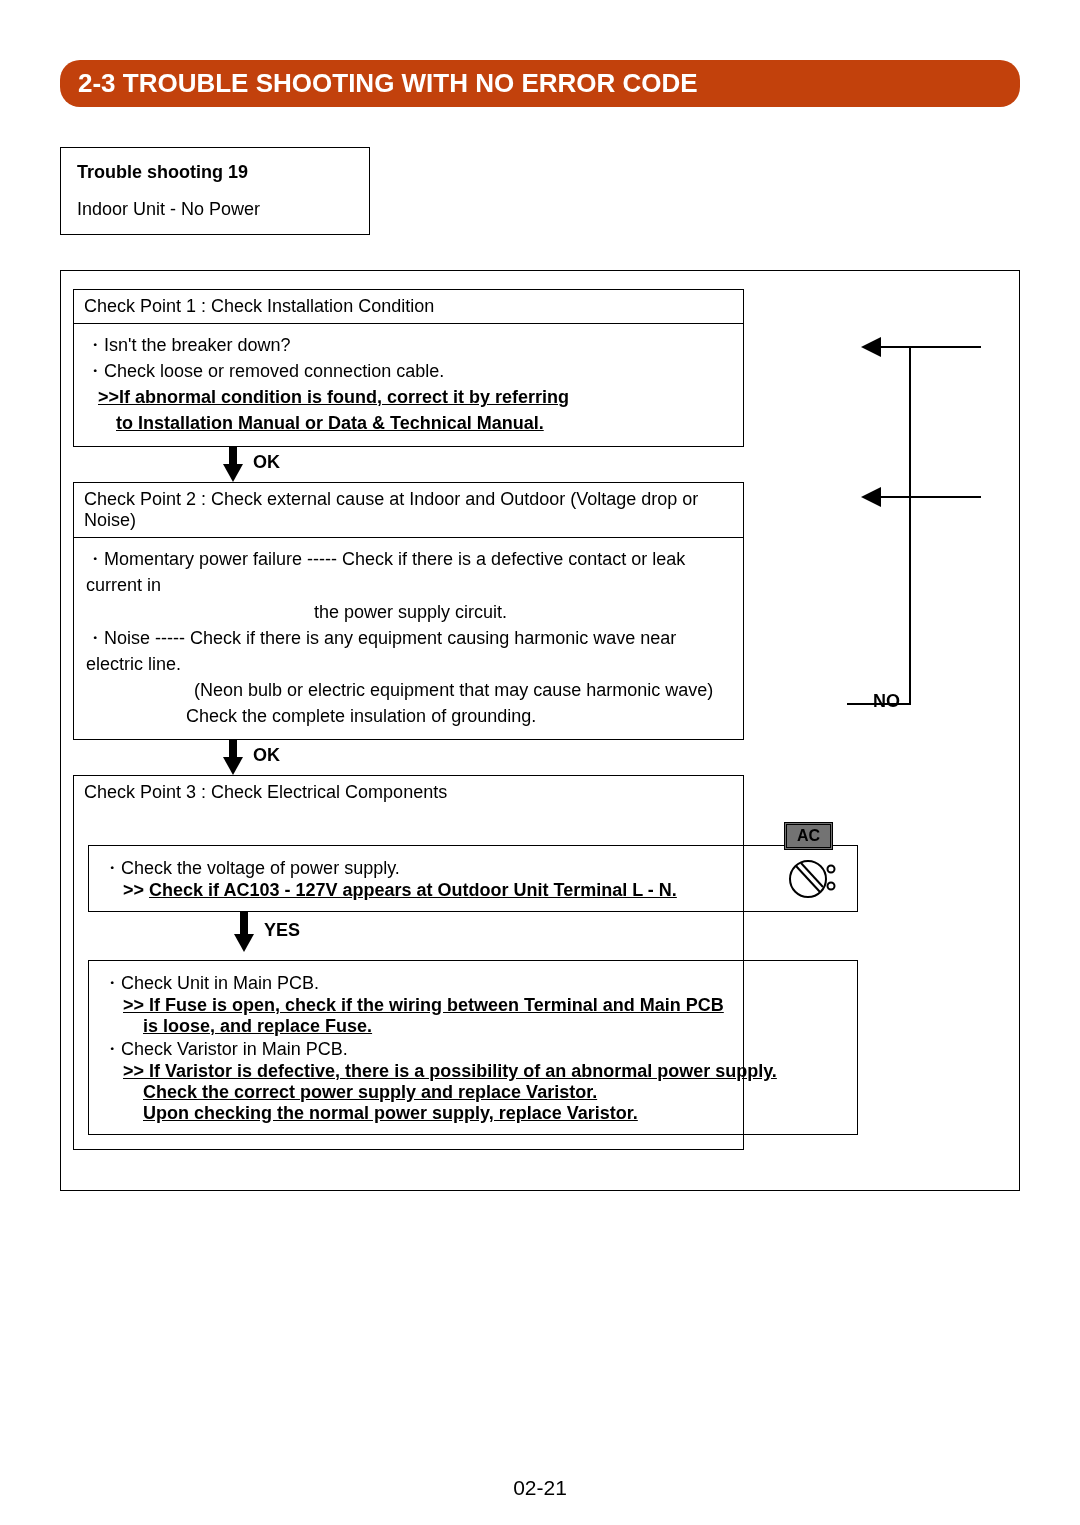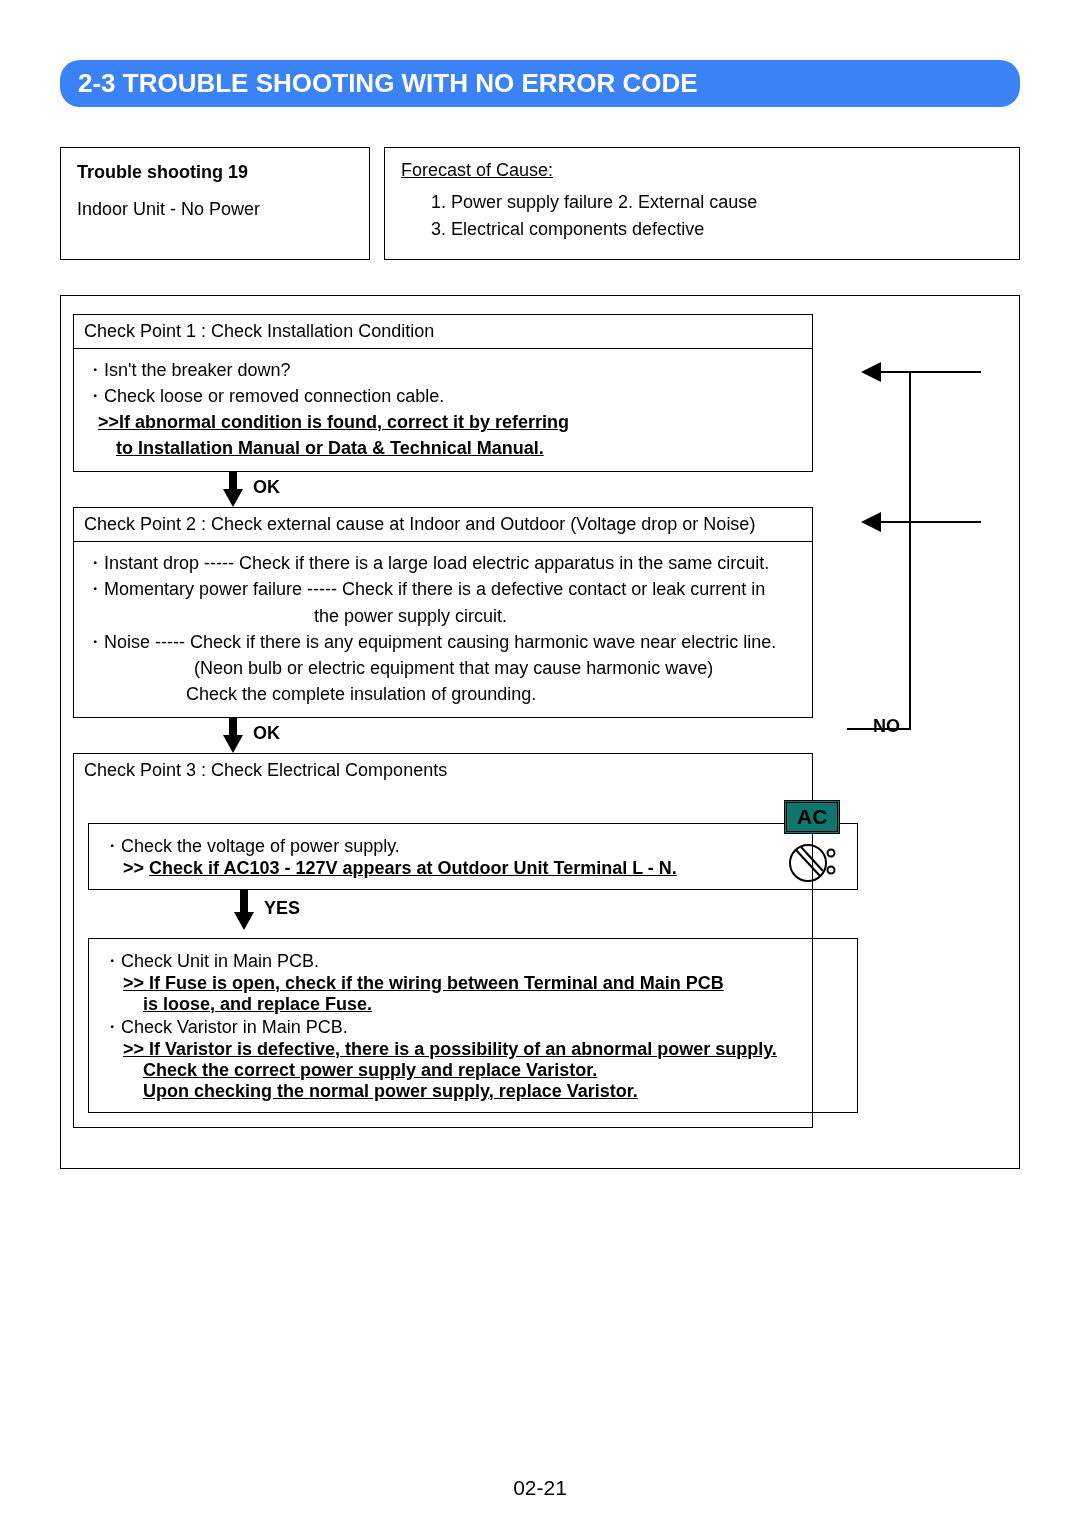--- a/index.html
+++ b/index.html
@@ -6,21 +6,21 @@
     body {
       font-family: Arial, Helvetica, sans-serif;
       background: #fff;
       width: 1080px;
       height: 1525px;
       padding: 60px 60px 40px 60px;
       font-size: 18px;
       color: #000;
     }
     .section-title {
-      background: #3b82f6;
+      background: #c2410c;
       color: #fff;
       font-weight: bold;
       font-size: 26px;
       padding: 8px 18px;
       border-radius: 20px;
       margin-bottom: 40px;
     }
     .top-row {
       display: flex;
       gap: 14px;
@@ -42,21 +42,21 @@
 
     .flow-wrap {
       border: 1.5px solid #000;
       padding: 18px 12px 40px 12px;
       position: relative;
       min-height: 720px;
     }
 
     .cp-box {
       border: 1.5px solid #000;
-      width: 740px;
+      width: 671px;
       position: relative;
     }
     .cp-header { border-bottom: 1.5px solid #000; padding: 6px 10px; }
     .cp-body { padding: 8px 10px 10px 10px; line-height: 1.45; }
     .bullet { padding-left: 2px; }
     .bullet::before { content: "・"; }
     .underline { text-decoration: underline; }
     .bold { font-weight: bold; }
 
     .connector {
@@ -102,23 +102,23 @@
       position: absolute;
       left: 695px;
       top: -24px;
       display: flex;
       flex-direction: column;
       align-items: flex-start;
     }
     .ac-label {
       border: 3px double #000;
       font-weight: bold;
-      font-size: 21px;
+      font-size: 16px;
       padding: 2px 10px;
-      background: #0f766e;
+      background: #737373;
     }
     .socket {
       width: 50px;
       height: 50px;
       margin-top: 4px;
       margin-left: 4px;
     }
     .socket svg { width: 50px; height: 50px; }
 
     .no-label {
@@ -199,27 +199,20 @@
   </style>
 </head>
 <body>
 
 <div class="section-title">2-3 TROUBLE SHOOTING WITH NO ERROR CODE</div>
 
 <div class="top-row">
   <div class="ts-box">
     <div class="ts-number">Trouble shooting 19</div>
     <div>Indoor Unit - No Power</div>
-  </div>
-  <div class="forecast-box">
-    <div class="forecast-title">Forecast of  Cause:</div>
-    <div class="forecast-items">
-      <div>1. Power supply failure    2. External cause</div>
-      <div>3. Electrical components defective</div>
-    </div>
   </div>
 </div>
 
 <div class="flow-wrap">
 
   <div class="cp-box">
     <div class="cp-header">Check Point 1 : Check Installation Condition</div>
     <div class="cp-body">
       <div class="bullet">Isn't the breaker down?</div>
       <div class="bullet">Check loose or removed connection cable.</div>
@@ -230,21 +223,20 @@
 
   <div class="connector">
     <div class="stem"></div>
     <div class="arrow-down"></div>
     <div class="label">OK</div>
   </div>
 
   <div class="cp-box">
     <div class="cp-header">Check Point 2 : Check external cause at Indoor and Outdoor (Voltage drop or Noise)</div>
     <div class="cp-body">
-      <div class="bullet">Instant drop ----- Check if there is a large load electric apparatus in the same circuit.</div>
       <div class="bullet">Momentary power failure ----- Check if there is a defective contact or leak current in</div>
       <div style="padding-left:230px;">the power supply circuit.</div>
       <div class="bullet">Noise ----- Check if there is any equipment causing harmonic wave near electric line.</div>
       <div style="padding-left:110px;">(Neon bulb or electric equipment that may cause harmonic wave)</div>
       <div style="padding-left:102px;">Check the complete insulation of grounding.</div>
     </div>
   </div>
 
   <div class="connector">
     <div class="stem"></div>

